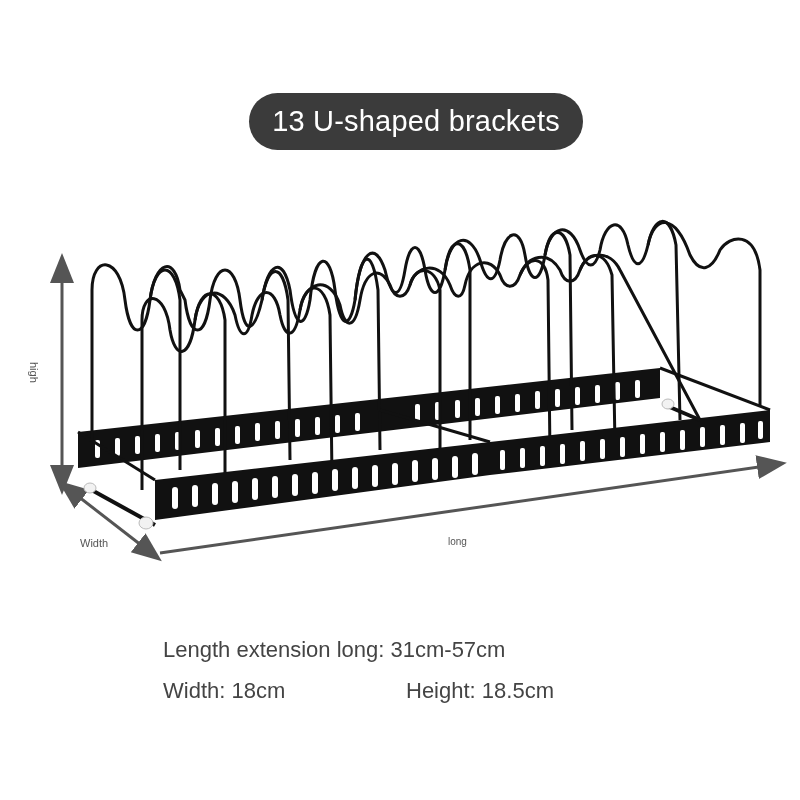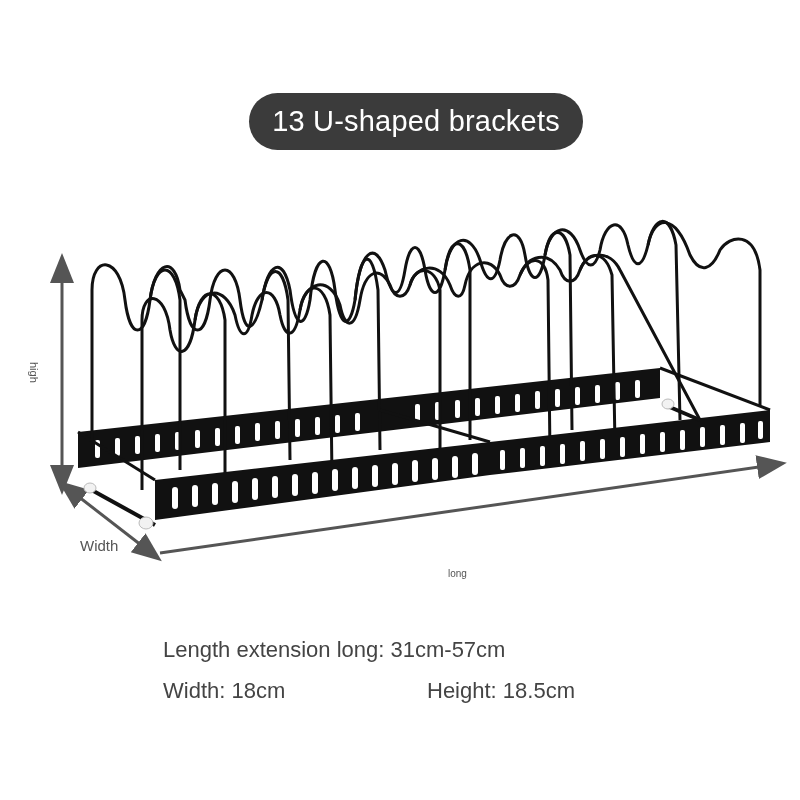--- a/index.html
+++ b/index.html
@@ -2,26 +2,26 @@
 <html><head>
 <meta charset="utf-8">
 <style>
   html,body{margin:0;padding:0;background:#ffffff;}
   body{width:800px;height:800px;position:relative;overflow:hidden;font-family:"Liberation Sans",sans-serif;}
   .badge{position:absolute;left:249px;top:93px;width:334px;height:57px;border-radius:29px;background:#3b3b3b;color:#fff;
     font-size:29px;display:flex;align-items:center;justify-content:center;letter-spacing:0.2px;}
   .illus{position:absolute;left:0;top:0;width:800px;height:800px;}
   .lbl{position:absolute;color:#555;font-size:10px;}
   .lbl-high{left:22px;top:362px;transform:rotate(90deg);transform-origin:left top;font-size:11px;left:40px;}
-  .lbl-width{left:80px;top:537px;font-size:15px;}
-  .lbl-long{left:448px;top:568px;font-size:10px;}
+  .lbl-width{left:80px;top:537px;font-size:11px;}
+  .lbl-long{left:448px;top:536px;font-size:10px;}
   .spec{position:absolute;color:#444;font-size:22px;}
   .spec-len{left:163px;top:637px;}
   .spec-w{left:163px;top:678px;text-align:right;}
-  .spec-h{left:427px;top:678px;}
+  .spec-h{left:406px;top:678px;}
 </style>
 </head>
 <body>
 
 <div class="badge">13 U-shaped brackets</div>
 
 <svg class="illus" viewBox="0 0 800 800" xmlns="http://www.w3.org/2000/svg">
   <defs>
     <marker id="ah" markerWidth="10" markerHeight="10" refX="5" refY="5" orient="auto-start-reverse">
       <path d="M0,1 L10,5 L0,9 Z" fill="#555"></path>

